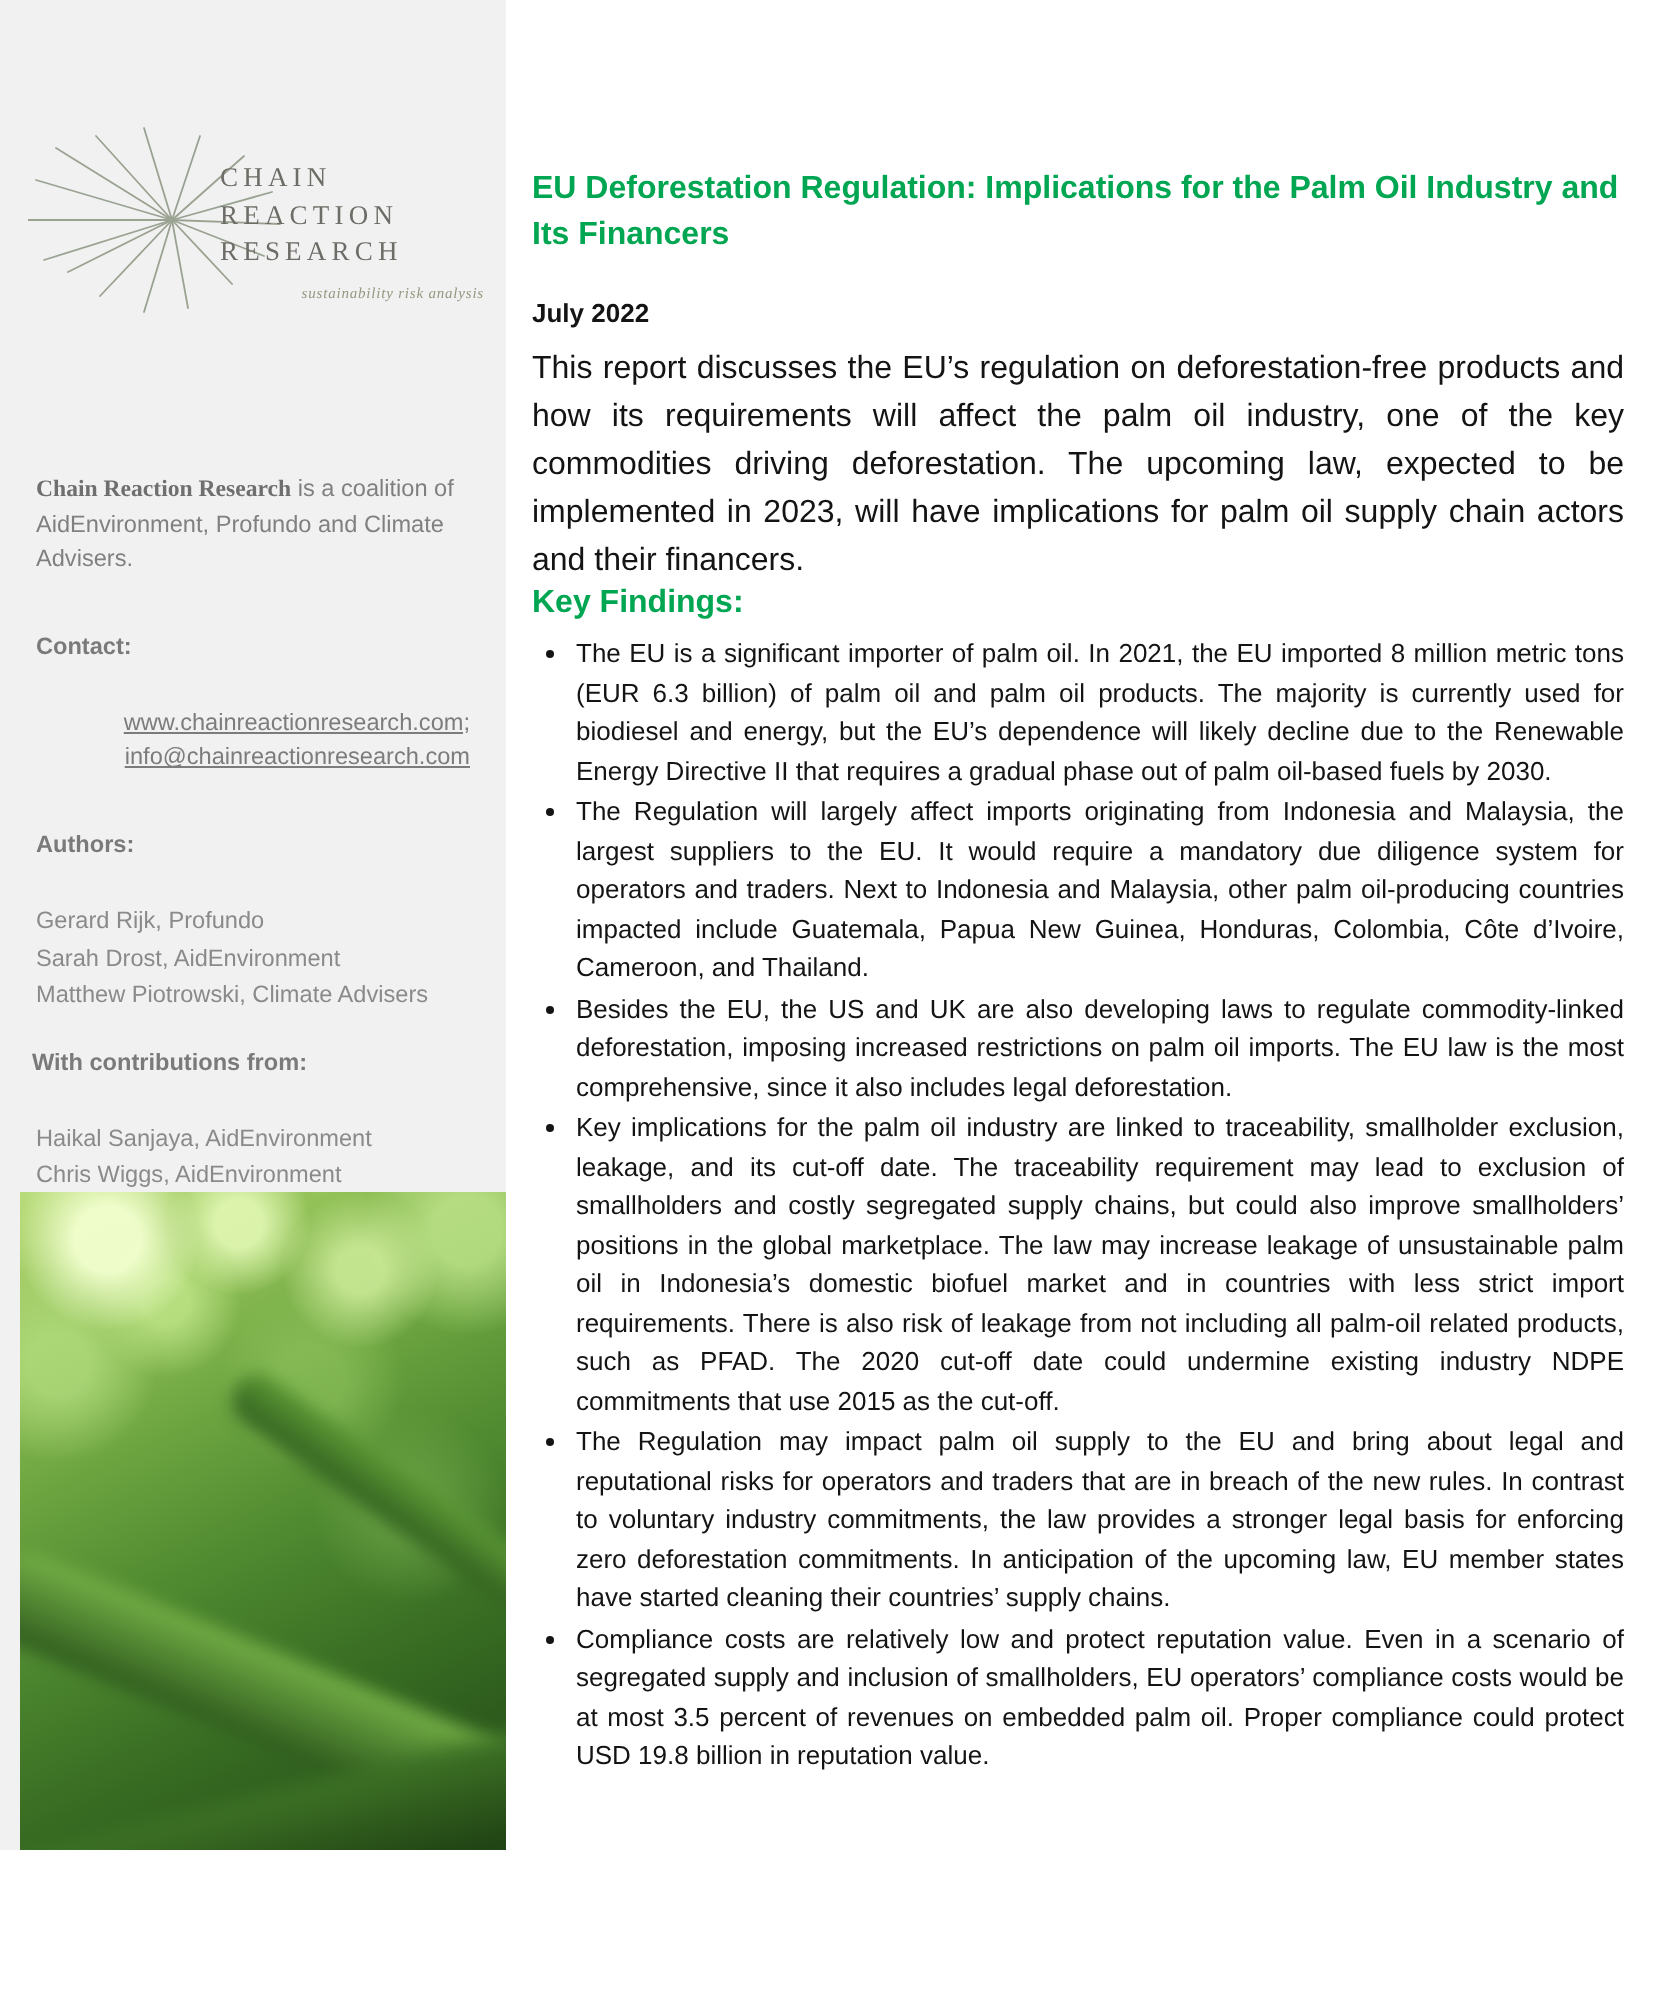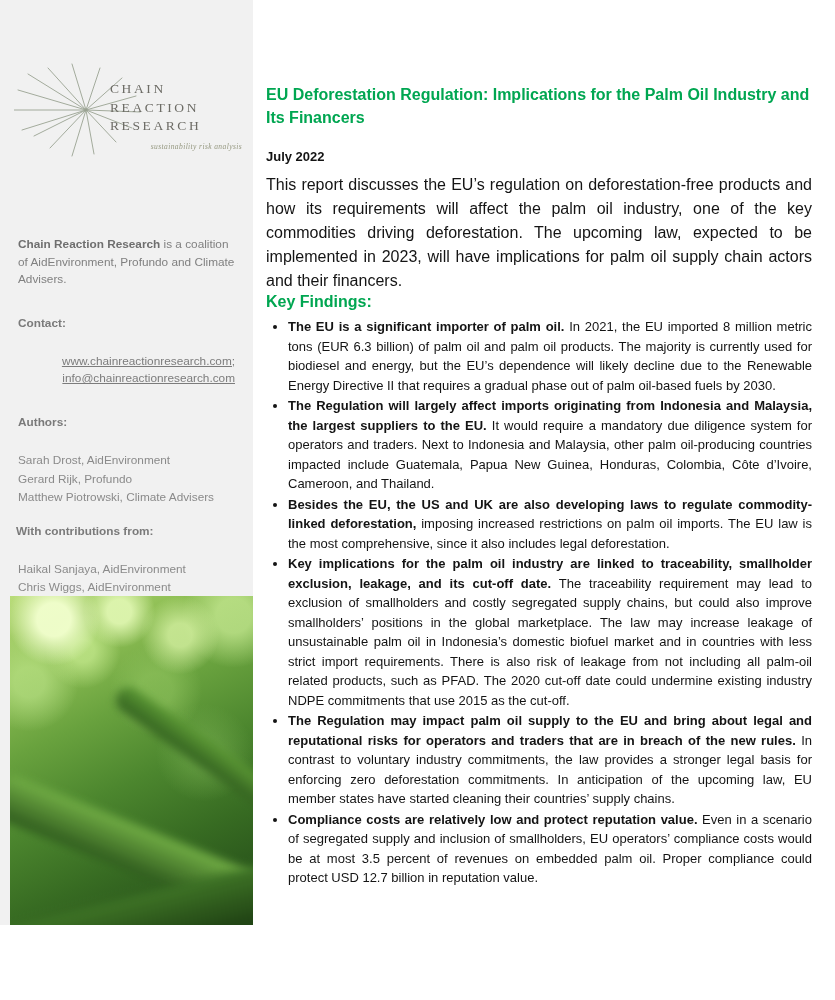--- a/index.html
+++ b/index.html
@@ -13,21 +13,21 @@
   .logo { position:relative; height:118px; margin-top:60px; }
   .logo svg { position:absolute; left:14px; top:2px; }
   .logo-text { position:absolute; left:110px; top:20px; width:132px;
                font-family:"Liberation Serif", serif; color:#6d6c66;
                font-size:13.5px; letter-spacing:2.6px; line-height:1.38; }
   .logo-tagline { margin-top:6px; font-style:italic; font-size:7.5px; letter-spacing:0.4px;
                   color:#94977f; text-align:right; }
 
   .side-block { padding:0 18px; color:#808080; font-size:11.8px; line-height:1.5; }
   .about { margin-top:58px; }
-  .about b { font-weight:bold; color:#6f6f6f; }
+  .about b { font-weight:bold; color:#6f6f6f;font-family:Liberation Serif, serif; }
   .side-label { margin-top:26px; font-weight:bold; color:#7a7a7a; }
   .side-links { margin-top:20px;text-align:right; }
   .side-links a { display:block; color:#7c7c7c; text-decoration:underline; cursor:pointer; }
   .side-list { margin-top:20px; color:#8a8a8a; }
   .side-list div { margin-bottom:1px; }
   .mt-sm { margin-top:16px;padding-left:16px; }
 
   
   .photo { position:absolute; left:10px; top:596px; width:243px; height:392px; overflow:hidden;
     background:
@@ -50,21 +50,21 @@
               background:linear-gradient(#5d9a35,#315f1f); filter:blur(4px); }
 
   
   .main { position:absolute; left:266px; top:0; width:546px; color:#141414; }
   .title { margin-top:84px; font-size:16px; line-height:1.42; font-weight:bold; color:#00A651; }
   .date { margin-top:20px; font-size:13px; font-weight:bold; }
   .intro { margin-top:9px; font-size:16px; line-height:1.5; text-align:justify; }
   .kf-heading { font-size:16px; font-weight:bold; color:#00A651; }
   .findings { margin-top:6px; padding-left:22px; list-style:disc; }
   .findings li { font-size:13px; line-height:1.5; text-align:justify; margin-bottom:1px; }
-  .findings li b { font-weight:bold; }
+  .findings li b { font-weight:normal; }
 </style>
 </head>
 <body>
 
 <div class="page">
 
   <aside class="sidebar">
 
     <div class="logo">
       <svg width="130" height="100" viewBox="0 0 130 100" aria-hidden="true">
@@ -102,22 +102,22 @@
     <p class="side-block side-label">Contact:</p>
 
     <div class="side-block side-links">
       <a>www.chainreactionresearch.com;</a>
       <a>info@chainreactionresearch.com</a>
     </div>
 
     <p class="side-block side-label">Authors:</p>
 
     <div class="side-block side-list">
+      <div>Gerard Rijk, Profundo</div>
       <div>Sarah Drost, AidEnvironment</div>
-      <div>Gerard Rijk, Profundo</div>
       <div>Matthew Piotrowski, Climate Advisers</div>
     </div>
 
     <p class="side-block side-label mt-sm">With contributions from:</p>
 
     <div class="side-block side-list">
       <div>Haikal Sanjaya, AidEnvironment</div>
       <div>Chris Wiggs, AidEnvironment</div>
     </div>
 
@@ -149,19 +149,19 @@
       <li>
         <b>Besides the EU, the US and UK are also developing laws to regulate commodity-linked deforestation,</b><span> imposing increased restrictions on palm oil imports. The EU law is the most comprehensive, since it also includes legal deforestation.</span>
       </li>
       <li>
         <b>Key implications for the palm oil industry are linked to traceability, smallholder exclusion, leakage, and its cut-off date.</b><span> The traceability requirement may lead to exclusion of smallholders and costly segregated supply chains, but could also improve smallholders’ positions in the global marketplace. The law may increase leakage of unsustainable palm oil in Indonesia’s domestic biofuel market and in countries with less strict import requirements. There is also risk of leakage from not including all palm-oil related products, such as PFAD. The 2020 cut-off date could undermine existing industry NDPE commitments that use 2015 as the cut-off.</span>
       </li>
       <li>
         <b>The Regulation may impact palm oil supply to the EU and bring about legal and reputational risks for operators and traders that are in breach of the new rules.</b><span> In contrast to voluntary industry commitments, the law provides a stronger legal basis for enforcing zero deforestation commitments. In anticipation of the upcoming law, EU member states have started cleaning their countries’ supply chains.</span>
       </li>
       <li>
-        <b>Compliance costs are relatively low and protect reputation value.</b><span> Even in a scenario of segregated supply and inclusion of smallholders, EU operators’ compliance costs would be at most 3.5 percent of revenues on embedded palm oil. Proper compliance could protect USD 12.7 billion in reputation value.</span>
+        <b>Compliance costs are relatively low and protect reputation value.</b><span> Even in a scenario of segregated supply and inclusion of smallholders, EU operators’ compliance costs would be at most 3.5 percent of revenues on embedded palm oil. Proper compliance could protect USD 19.8 billion in reputation value.</span>
       </li>
     </ul>
 
   </main>
 
 </div>
 
 </body></html>

